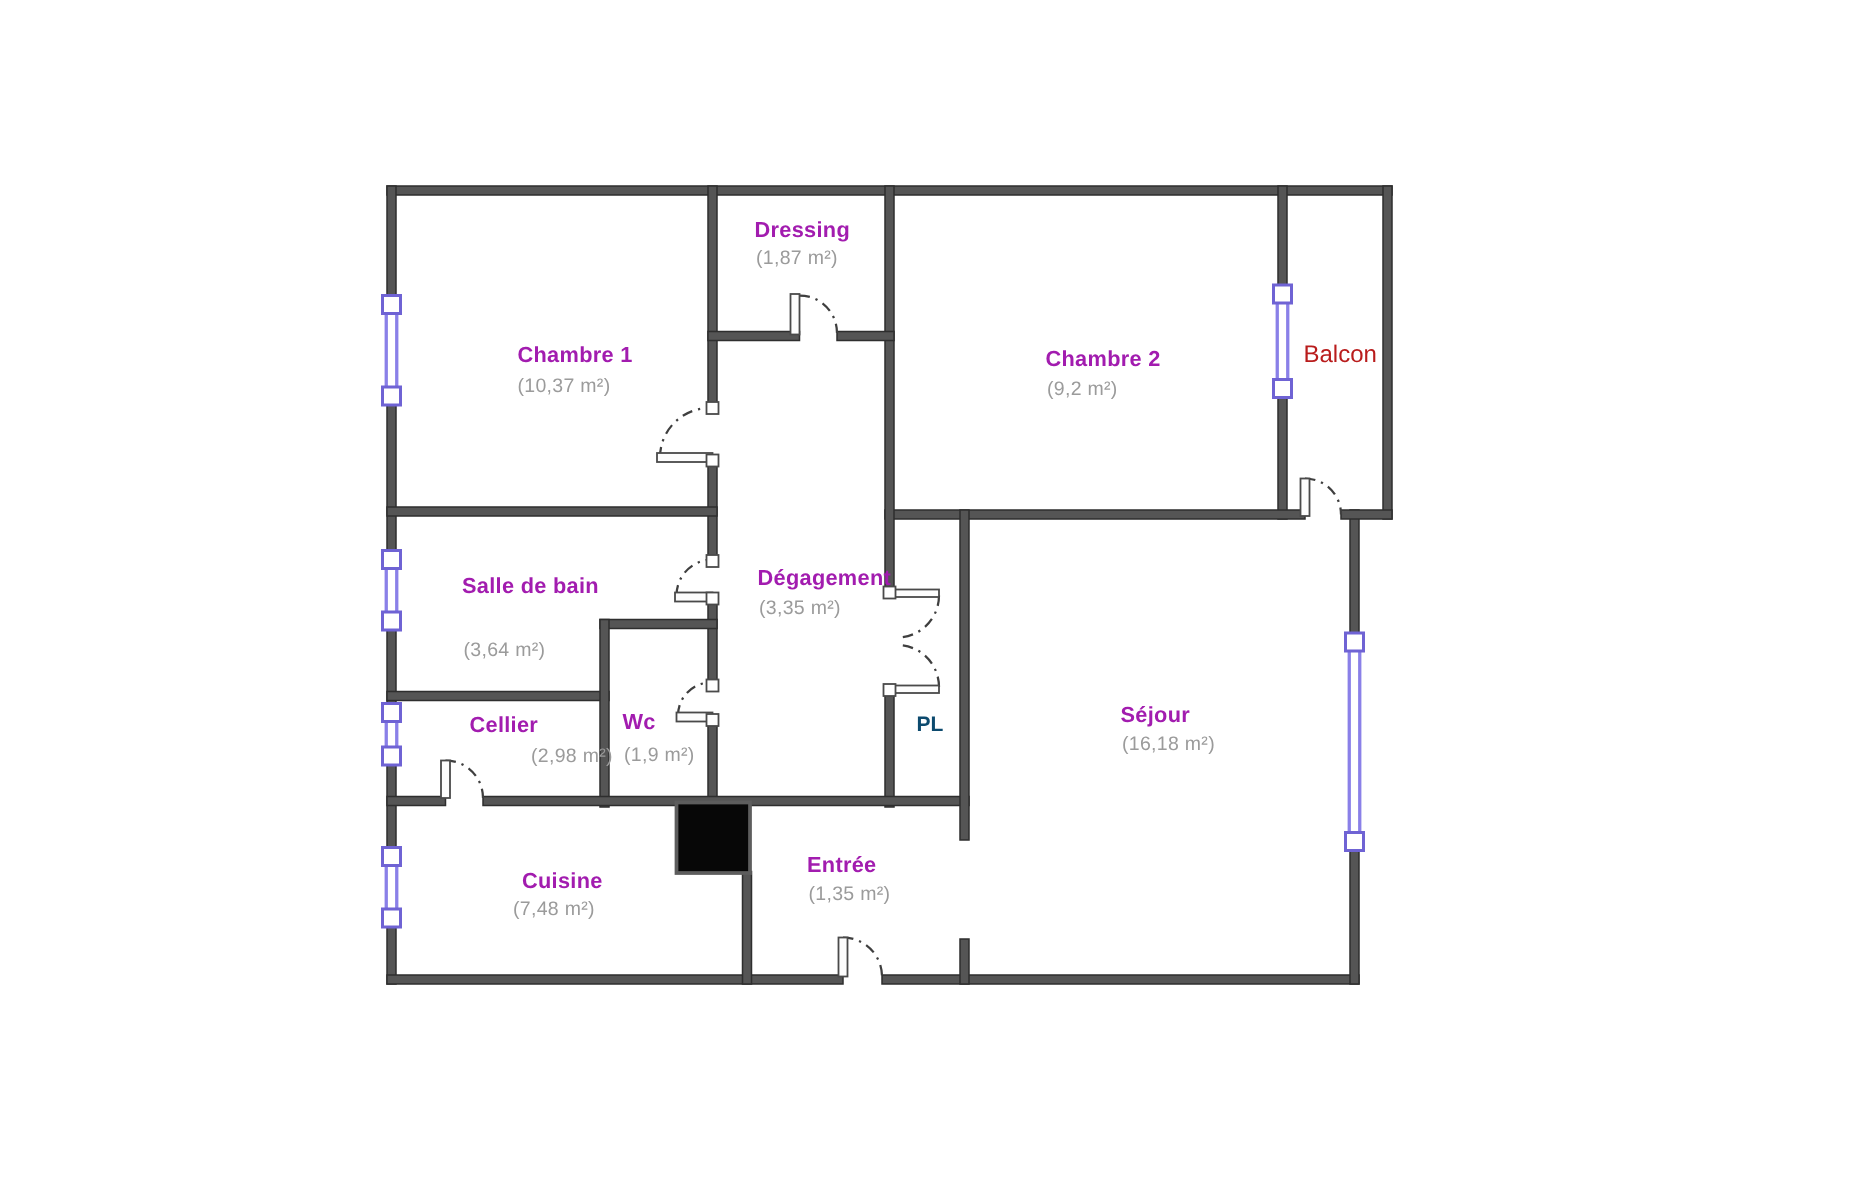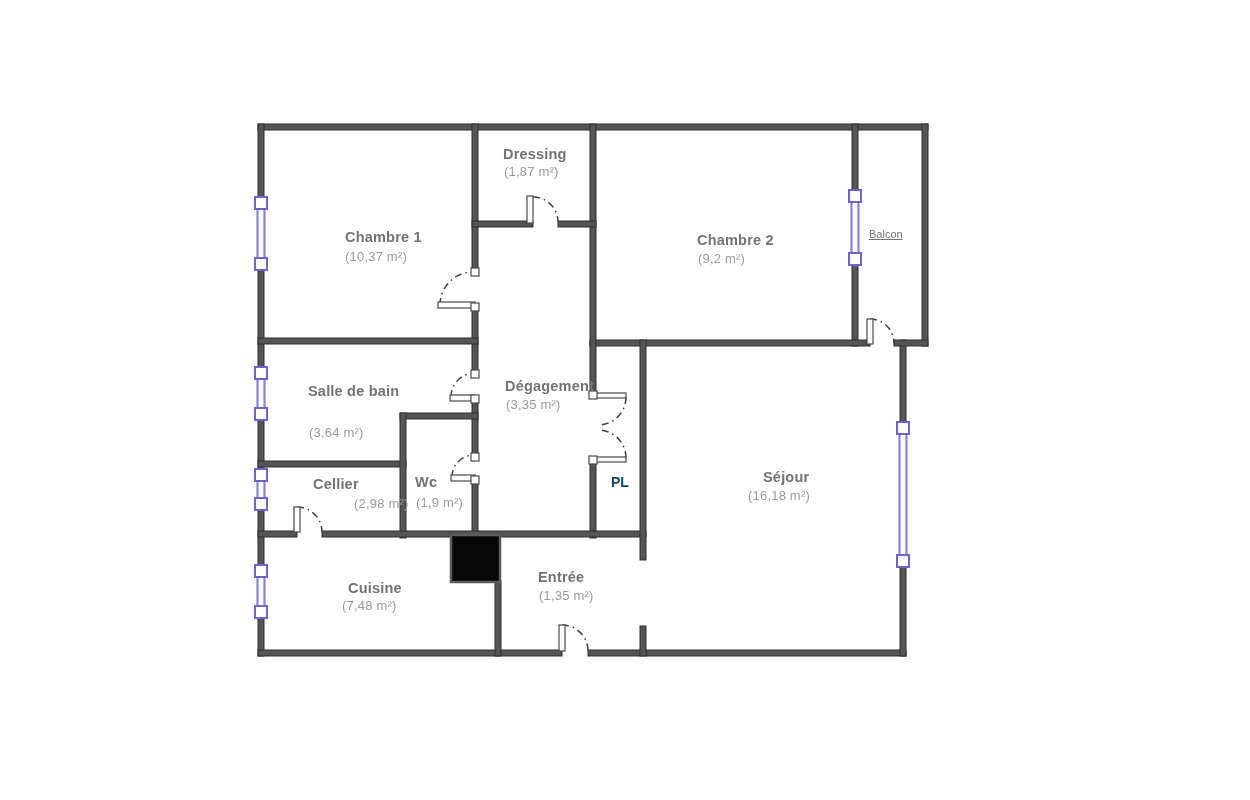--- a/index.html
+++ b/index.html
@@ -8,23 +8,23 @@
   #plan-svg{position:absolute;left:0;top:0;width:1250px;height:800px;}
   .wall{fill:#555555;stroke:#2e2e2e;stroke-width:1;}
   .leaf{fill:#fdfdfd;stroke:#4a4a4a;stroke-width:1.2;}
   .arc{fill:none;stroke:#3f3f3f;stroke-width:1.5;stroke-dasharray:7 4 1.5 4;}
   .win-underlay{fill:#ffffff;}
   .win-line{stroke:#8a80e8;stroke-width:2.2;}
   .win-square{fill:#ffffff;stroke:#6f63d4;stroke-width:2;}
   .jamb{fill:#ffffff;stroke:#4a4a4a;stroke-width:1.2;}
   .chimney{fill:#070707;stroke:#5d5d5d;stroke-width:2.5;}
   .lbl{position:absolute;white-space:nowrap;}
-  .rname{font-size:14.5px;font-weight:700;color:#737373;letter-spacing:.2px;}
+  .rname{font-size:14.5px;font-weight:700;color:#a21caf;letter-spacing:.2px;}
   .rarea{font-size:13px;font-weight:400;color:#9b9b9b;letter-spacing:.2px;}
-  .rplain{font-size:11px;font-weight:400;color:#737373;text-decoration:underline;}
+  .rplain{font-size:16px;font-weight:400;color:#b91c1c;}
   .rpl{font-size:14px;font-weight:700;color:#0c4a6e;}
 </style>
 </head>
 <body>
 
 <div id="canvas">
 
   <svg id="plan-svg" viewBox="0 0 1250 800">
 
     <g>
@@ -180,21 +180,21 @@
   <div class="lbl rarea" style="left:506px;top:397px;">(3,35 m²)</div>
 
   <div class="lbl rname" style="left:313px;top:476px;">Cellier</div>
   <div class="lbl rarea" style="left:314px;top:496px;margin-left:40px;">(2,98 m²)</div>
 
   <div class="lbl rname" style="left:415px;top:474px;">Wc</div>
   <div class="lbl rarea" style="left:416px;top:495px;">(1,9 m²)</div>
 
   <div class="lbl rpl" style="left:611px;top:474px;">PL</div>
 
-  <div class="lbl rname" style="left:747px;top:469px;margin-left:16px;">Séjour</div>
+  <div class="lbl rname" style="left:747px;top:469px;">Séjour</div>
   <div class="lbl rarea" style="left:748px;top:488px;">(16,18 m²)</div>
 
   <div class="lbl rname" style="left:348px;top:580px;">Cuisine</div>
   <div class="lbl rarea" style="left:342px;top:598px;">(7,48 m²)</div>
 
   <div class="lbl rname" style="left:538px;top:569px;">Entrée</div>
   <div class="lbl rarea" style="left:539px;top:588px;">(1,35 m²)</div>
 
 </div>
 

